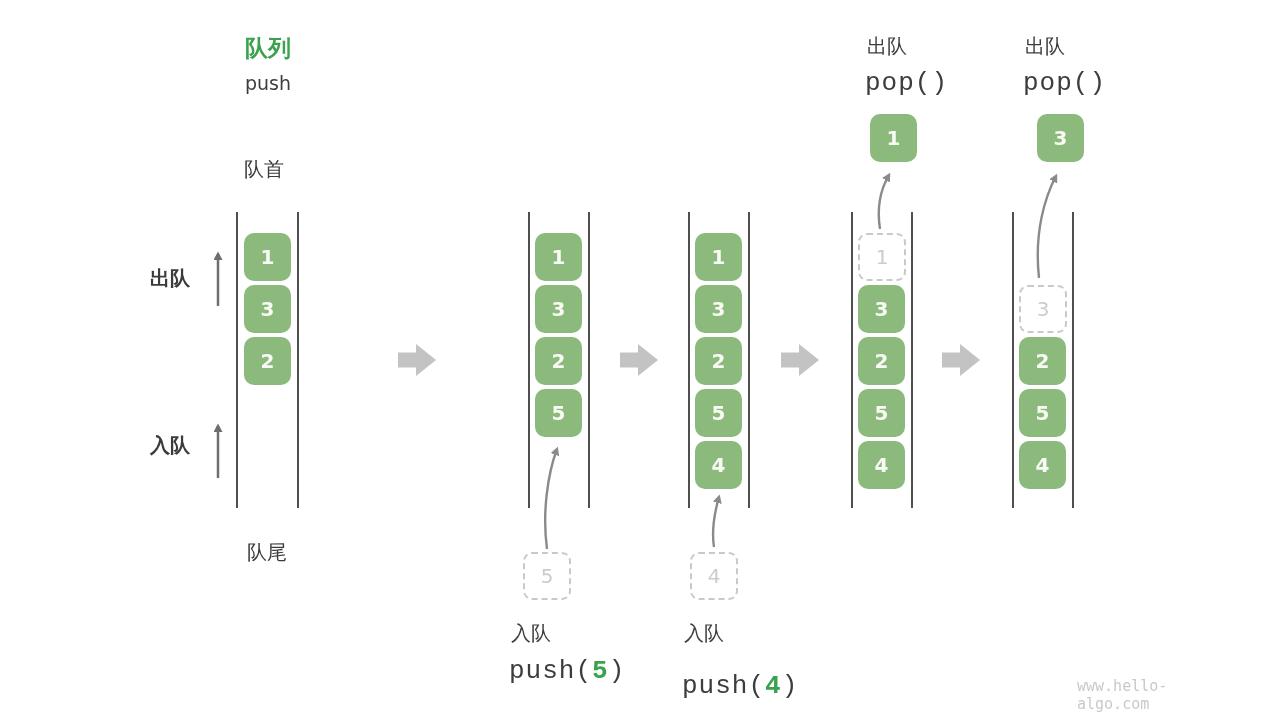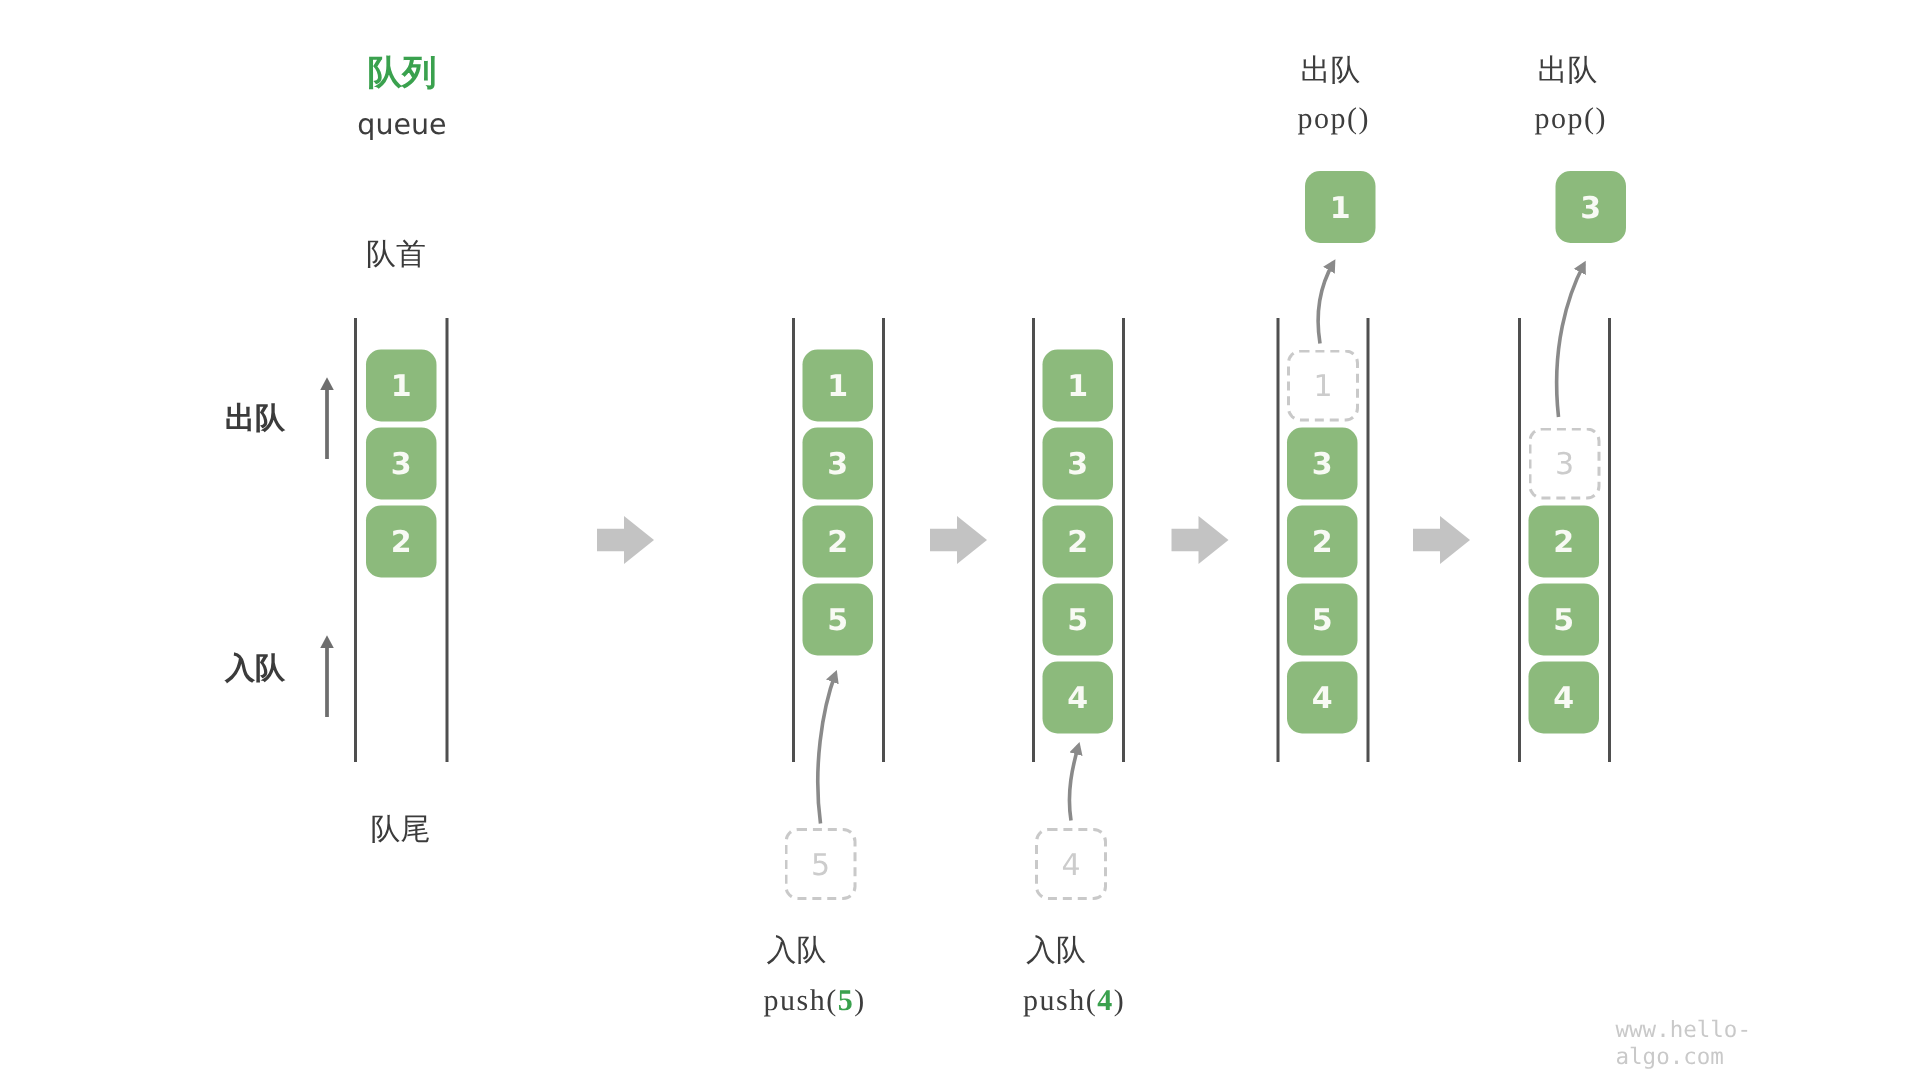--- a/index.html
+++ b/index.html
@@ -6,21 +6,21 @@
   #canvas{
     position:relative;width:1184px;height:720px;background:#ffffff;overflow:hidden;
     font-family:"DejaVu Sans","Liberation Sans",sans-serif;color:#3d3d3d;
   }
   .abs{position:absolute;}
   .title-zh{font-size:23px;font-weight:bold;color:#3aa14e;transform:translateX(-50%);}
   .title-en{font-size:19px;color:#3d3d3d;transform:translateX(-50%);}
   .big-label{font-size:20px;font-weight:normal;color:#3b3b3b;transform:translateX(-50%);}
   .side-label{font-size:20px;font-weight:bold;color:#3b3b3b;}
   .op-label{font-size:20px;font-weight:normal;color:#3d3d3d;}
-  .code{font-family:Liberation Serif, serif;font-size:20px;color:#3d3d3d;letter-spacing:1px;}
+  .code{font-family:Liberation Mono, monospace;font-size:26px;color:#3d3d3d;letter-spacing:1px;}
   .code .arg{color:#3aa14e;font-weight:bold;}
   .vline{position:absolute;width:2px;top:212px;height:296px;background:#4f4f4f;}
   .cell{
     position:absolute;width:47px;height:48px;border-radius:10px;background:#8cba7c;
     display:flex;align-items:center;justify-content:center;
     color:#f8faf4;font-size:20px;font-weight:bold;
   }
   .cell-dashed{
     position:absolute;width:44px;height:44px;border-radius:9px;background:#ffffff;
     border:2px dashed #c9c9c9;display:flex;align-items:center;justify-content:center;
@@ -28,21 +28,21 @@
   }
   .watermark{font-family:"DejaVu Sans Mono","Liberation Mono",monospace;font-size:15px;color:#c9c9c9;}
   svg.overlay{position:absolute;left:0;top:0;pointer-events:none;}
 </style>
 </head>
 <body>
 
 <div id="canvas">
 
   <div class="abs title-zh" style="left:268px;top:33px;">队列</div>
-  <div class="abs title-en" style="left:268px;top:72px;">queue</div>
+  <div class="abs title-en" style="left:268px;top:72px;">push</div>
 
   <div class="abs big-label" style="left:264px;top:156px;">队首</div>
   <div class="abs big-label" style="left:267px;top:539px;">队尾</div>
 
   <div class="abs side-label" style="left:150px;top:265px;">出队</div>
   <div class="abs side-label" style="left:150px;top:432px;">入队</div>
 
   <svg class="overlay" width="1280" height="720" viewBox="0 0 1280 720">
     <defs>
       <marker id="ah" markerWidth="9" markerHeight="9" refX="6" refY="4.5" orient="auto" markerUnits="userSpaceOnUse">
@@ -98,21 +98,21 @@
   <div>
     <div class="vline" style="left:688px;"></div>
     <div class="vline" style="left:748px;"></div>
     <div class="cell" style="left:695px;top:233px;">1</div>
     <div class="cell" style="left:695px;top:285px;">3</div>
     <div class="cell" style="left:695px;top:337px;">2</div>
     <div class="cell" style="left:695px;top:389px;">5</div>
     <div class="cell" style="left:695px;top:441px;">4</div>
     <div class="cell-dashed" style="left:690px;top:552px;">4</div>
     <div class="abs op-label" style="left:684px;top:620px;">入队</div>
-    <div class="abs code" style="left:682px;top:656px;"><span>push(</span><span class="arg">4</span><span>)</span></div>
+    <div class="abs code" style="left:682px;top:671px;"><span>push(</span><span class="arg">4</span><span>)</span></div>
   </div>
 
   <div>
     <div class="vline" style="left:851px;"></div>
     <div class="vline" style="left:911px;"></div>
     <div class="cell-dashed" style="left:858px;top:233px;">1</div>
     <div class="cell" style="left:858px;top:285px;">3</div>
     <div class="cell" style="left:858px;top:337px;">2</div>
     <div class="cell" style="left:858px;top:389px;">5</div>
     <div class="cell" style="left:858px;top:441px;">4</div>

